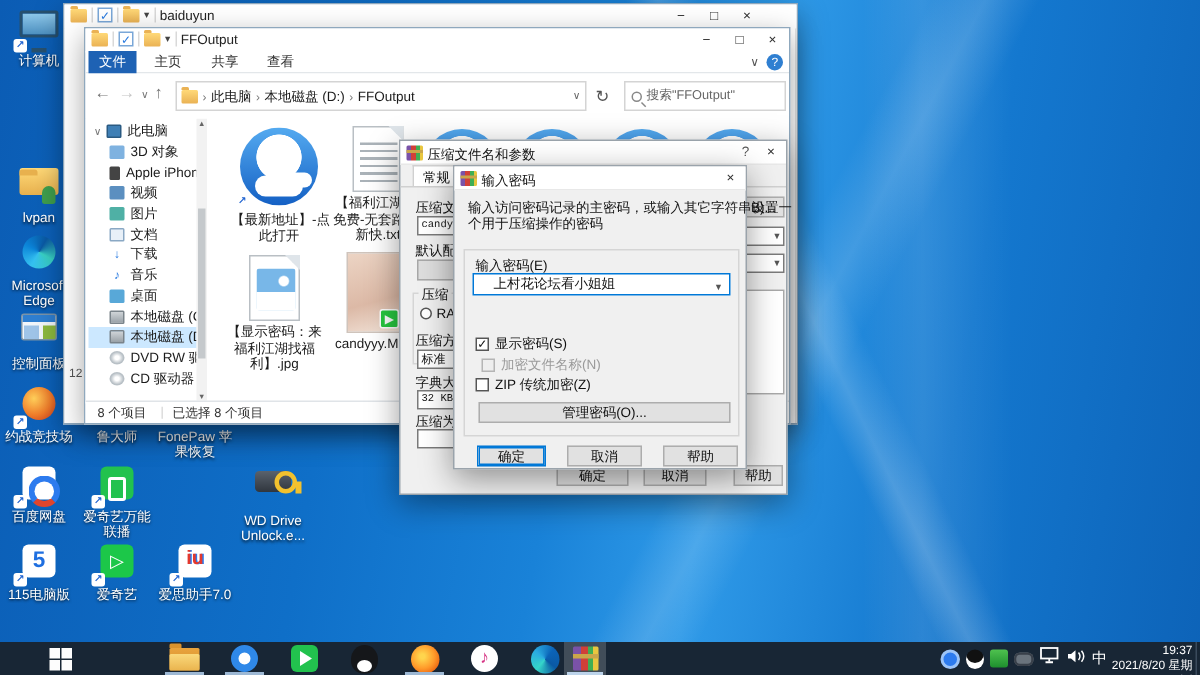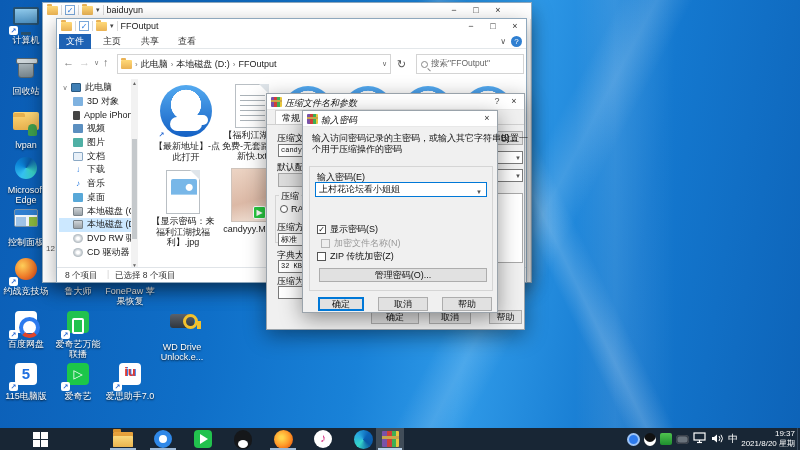--- a/index.html
+++ b/index.html
@@ -95,21 +95,21 @@
     background:repeating-linear-gradient(#aab2b8 0 1.5px, transparent 1.5px 5px); }
   .page.img::after { content:""; position:absolute; left:4px; top:8px; width:26px; height:28px; background:#78b7e8; border-radius:2px;
     background-image:linear-gradient(transparent 55%, #fff 56%), radial-gradient(circle at 70% 30%, #fff 0 3px, transparent 4px); }
   .vthumb { position:relative; width:38px; height:54px; margin:0 auto; background:linear-gradient(165deg,#ecd4c4,#dcb9a6 60%,#f2e3d8); border:1px solid #cfc4bc; }
   .playbtn { position:absolute; right:2px; bottom:2px; width:13px; height:13px; background:#28c840; border:1px solid #fff; border-radius:2px; color:#fff; font-size:8px; line-height:12px; text-align:center; }
   .ghost-circle { position:absolute; width:52px; height:52px; border-radius:50%; background:radial-gradient(circle at 50% 38%, #fff 0 36%, transparent 37%), linear-gradient(#54aaf0,#1460c4); }
 
   
   .dlg { position:absolute; background:#f0f0f0; border:1px solid #9aa3ab; box-shadow:0 6px 20px rgba(0,0,0,.4); font-size:9px; color:#111; }
   .dlg-title { position:relative; height:16px; background:#fff; border-bottom:1px solid #e8e8e8; }
-  .dlg-title .txt { position:absolute; left:18px; top:3px; font-size:9px; color:#111; white-space:nowrap;font-style:italic; }
+  .dlg-title .txt { position:absolute; left:18px; top:3px; font-size:9px; color:#111; white-space:nowrap; }
   .rar-ico { position:absolute; left:4px; top:3px; width:11px; height:10px; border-radius:1px;
     background:linear-gradient(90deg,#7a52a8 0 30%,#d04038 30% 58%,#3fae54 58% 80%,#e8c63f 80%); }
   .rar-ico::after { content:""; position:absolute; left:0; top:3px; width:100%; height:2px; background:#caa64a; }
   .dbtn { position:absolute; height:14px; background:#e1e1e1; border:1px solid #adadad; font-size:9px; text-align:center; line-height:12px; color:#111; }
   .dbtn.focus { border:1px solid #0078d7; box-shadow:inset 0 0 0 1px #0078d7; }
   .combo { position:absolute; background:#fff; border:1px solid #7a7a7a; font-size:8px; line-height:11px; padding-left:2px; white-space:nowrap; overflow:hidden; }
   .combo .arr { position:absolute; right:1px; top:1px; font-size:6px; color:#555; }
   .lbl { position:absolute; white-space:nowrap; font-size:9px; color:#111; }
   .cb { position:absolute; display:flex; align-items:center; gap:4px; font-size:9px; color:#111; }
   .cb .box { width:9px; height:9px; background:#fff; border:1px solid #555; font-size:8px; line-height:8px; text-align:center; color:#111; flex:none; }
@@ -150,28 +150,20 @@
 
   <div class="dicon" style="left:0;top:5px">
     <div class="dart">
         <div class="art-computer"></div>
         <span class="lnk">↗</span>
       </div>
     <div class="dlabel">
         <span>计算机</span>
       </div>
   </div>
-  <div class="dicon" style="left:0;top:56px">
-    <div class="dart">
-        <div class="art-recycle"></div>
-      </div>
-    <div class="dlabel">
-        <span>回收站</span>
-      </div>
-  </div>
   <div class="dicon" style="left:0;top:108px">
     <div class="dart">
         <div class="art-folderuser"></div>
       </div>
     <div class="dlabel">
         <span>lvpan</span>
       </div>
   </div>
   <div class="dicon" style="left:0;top:155px">
     <div class="dart">
@@ -499,21 +491,21 @@
       <div class="rar-ico"></div>
       <span class="txt">输入密码</span>
       <span style="position:absolute;right:3px;top:2px;width:14px;text-align:center;color:#333">×</span>
     </div>
     <div style="position:absolute;left:9px;top:22px;width:182px;font-size:9px;line-height:11px;color:#111">
       <span style="display:block;white-space:nowrap">输入访问密码记录的主密码，或输入其它字符串设置一</span>
       <span style="display:block;white-space:nowrap">个用于压缩操作的密码</span>
     </div>
     <div class="groupframe" style="left:6px;top:55px;width:184px;height:125px"></div>
     <span class="lbl" style="left:12px;top:60px;background:#f0f0f0;padding:0 2px">输入密码(E)</span>
-    <div class="combo" style="left:12px;top:71px;width:172px;height:15px;border:1px solid #0078d7;font-size:9px;line-height:13px;padding-left:3px">
+    <div class="combo" style="left:12px;top:71px;width:172px;height:15px;border:1px solid #0078d7;font-size:9px;line-height:13px;padding-left:13px">
       <span>上村花论坛看小姐姐</span>
       <span class="arr" style="top:3px;right:4px">▼</span>
     </div>
     <div class="cb" style="left:14px;top:112px">
       <span class="box">✓</span>
       <span>显示密码(S)</span>
     </div>
     <div class="cb dis" style="left:18px;top:126px">
       <span class="box"></span>
       <span>加密文件名称(N)</span>

